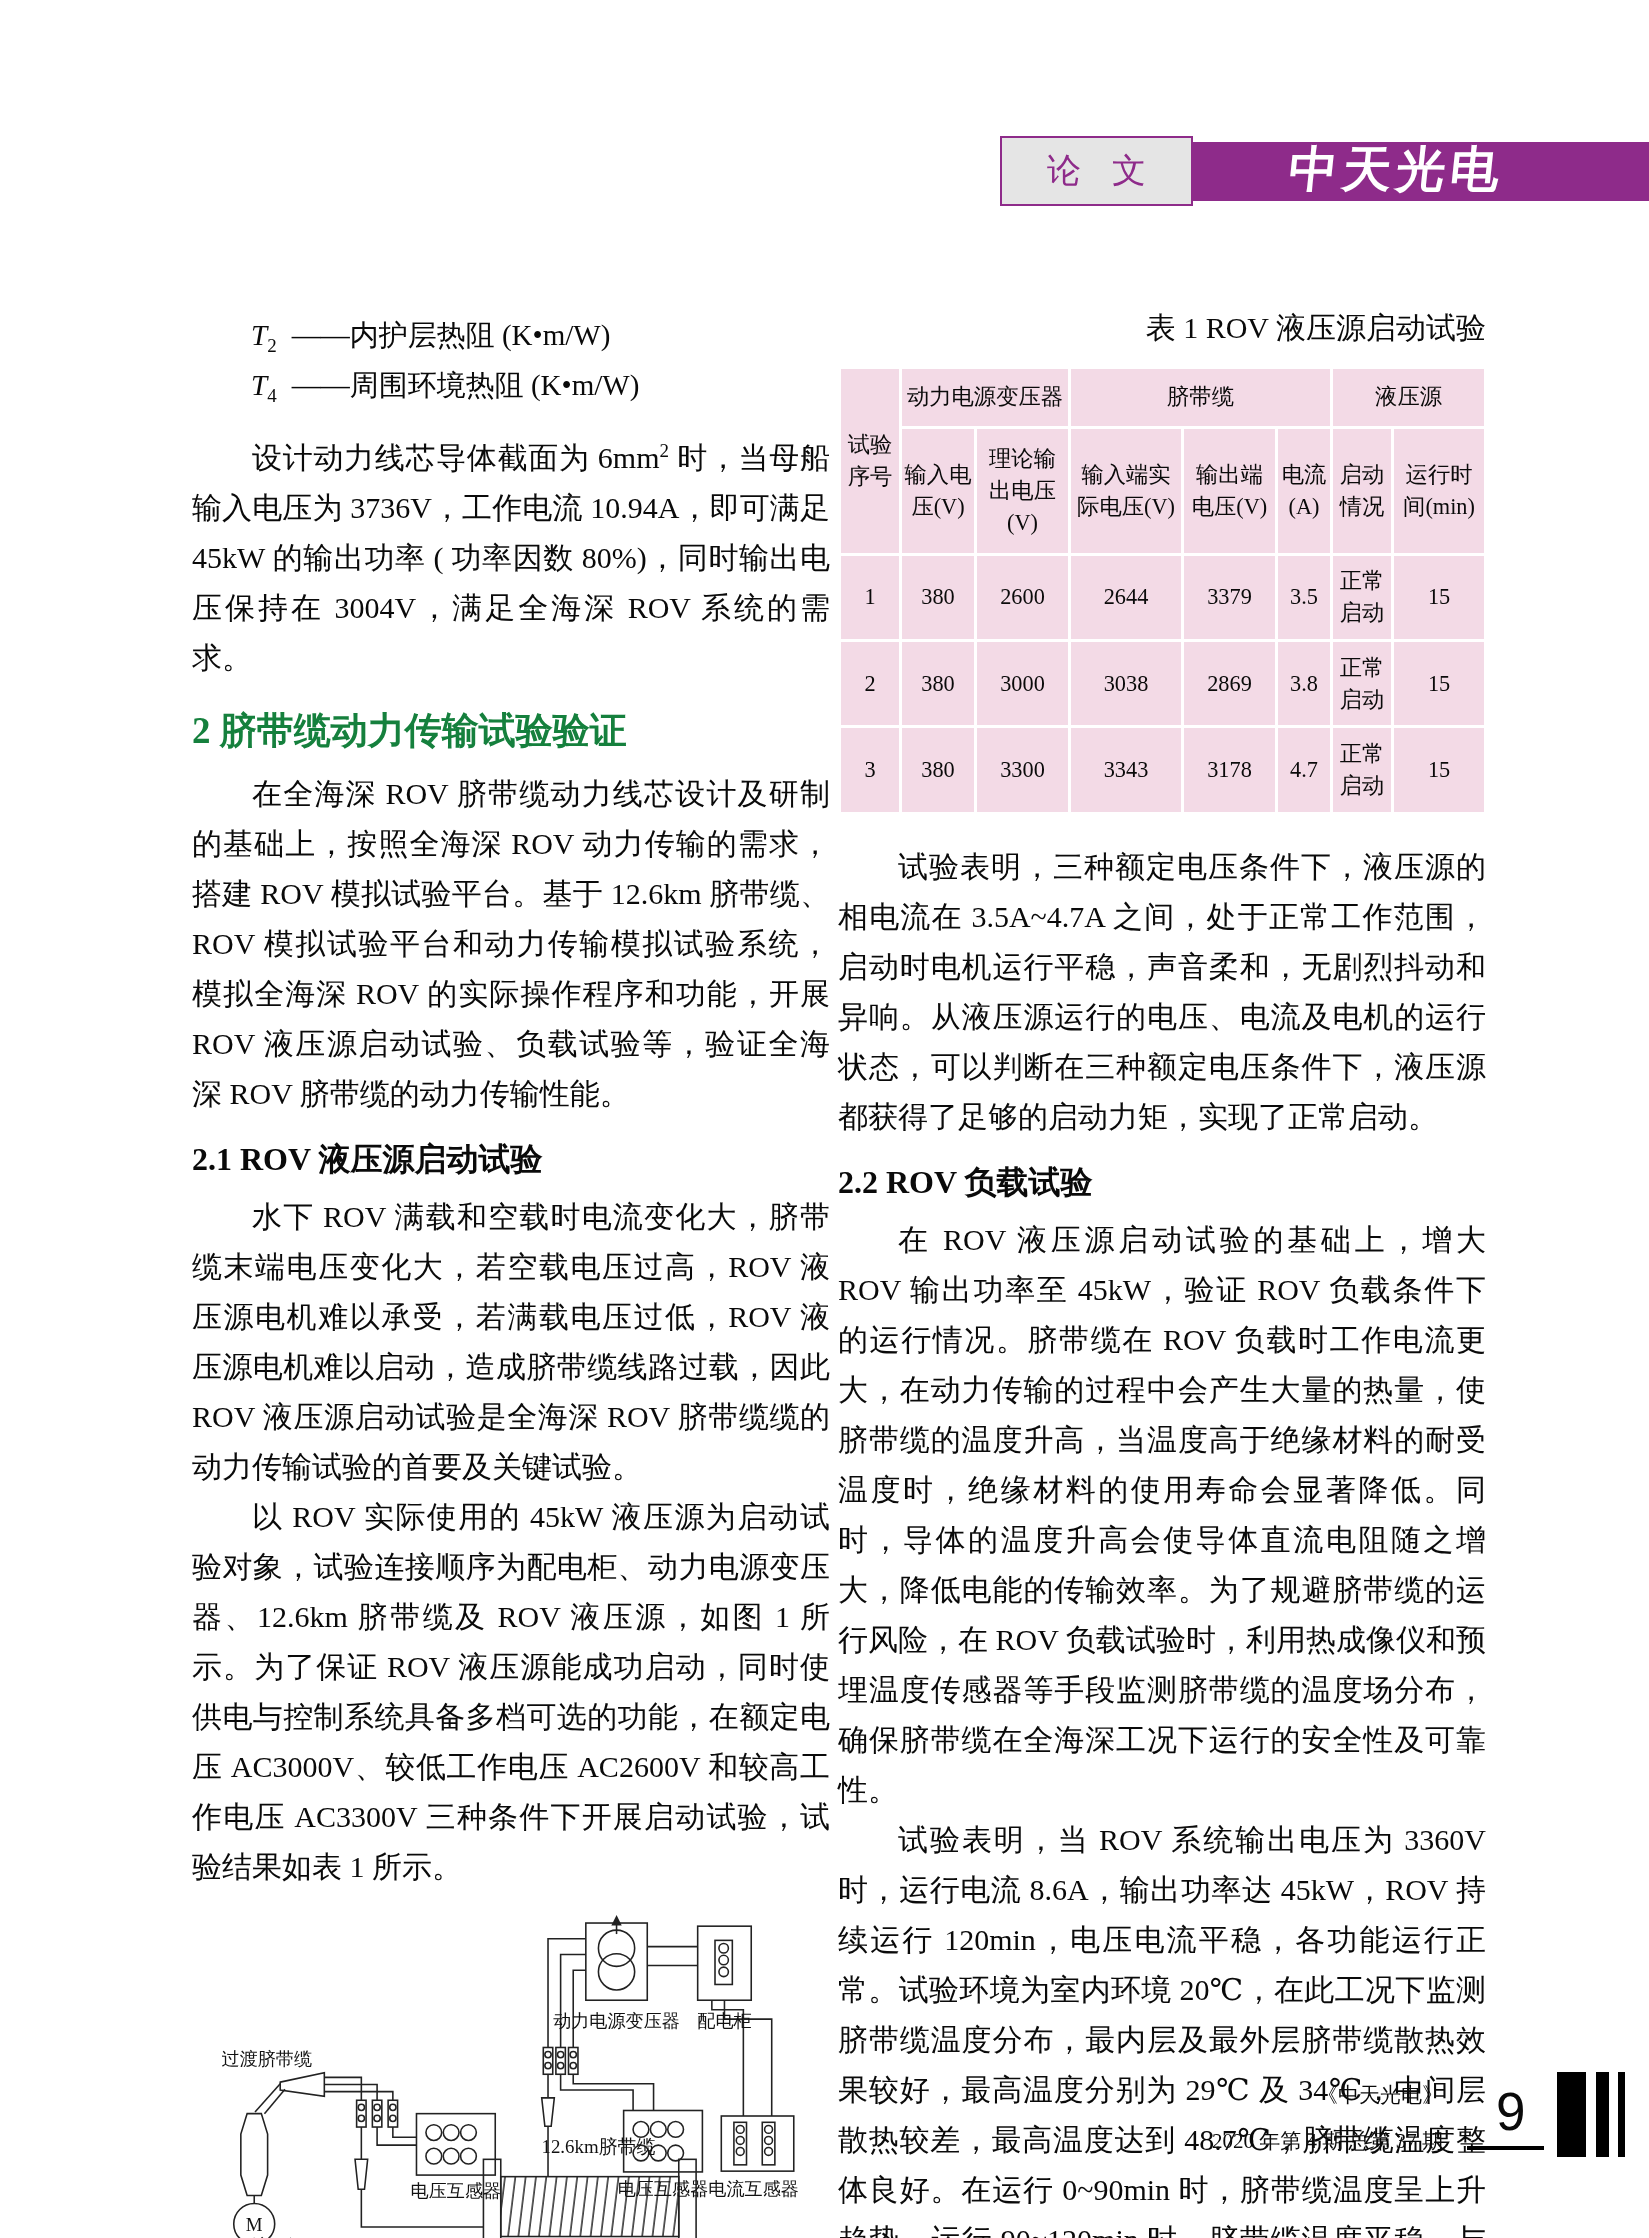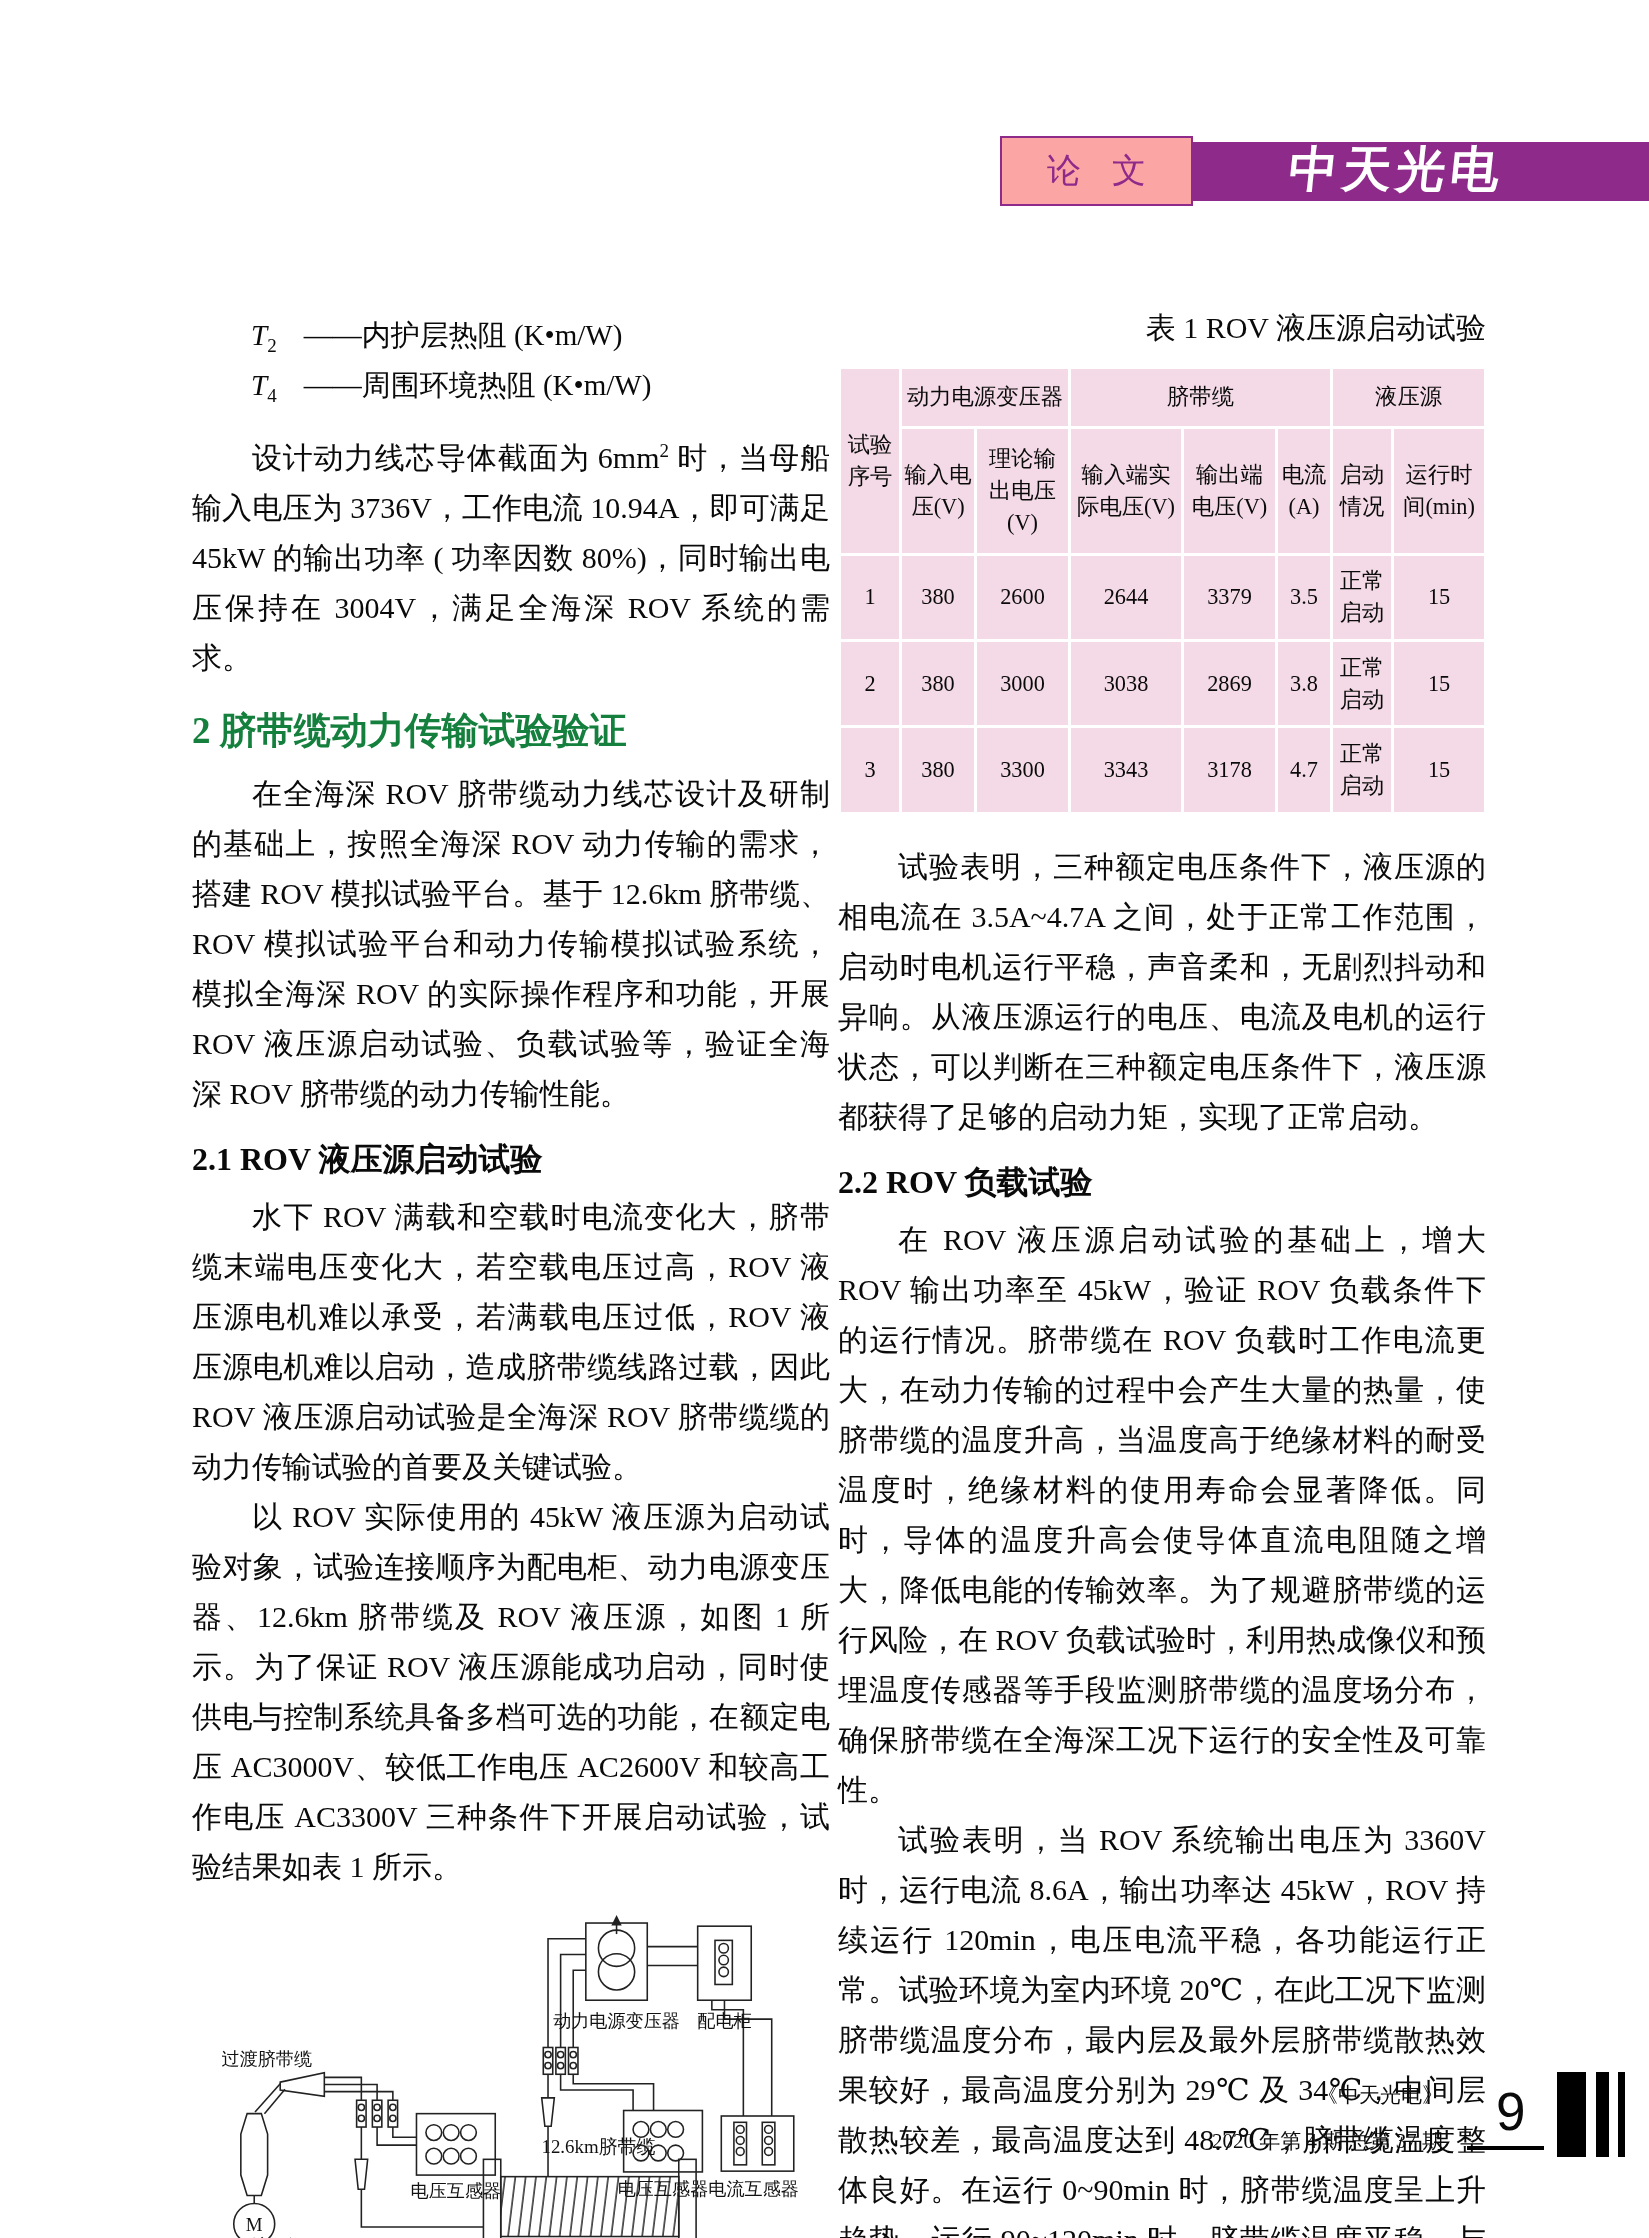--- a/index.html
+++ b/index.html
@@ -1,37 +1,37 @@
 <!DOCTYPE html>
 <html style="font-size:12.8px"><head>
 <meta charset="utf-8">
 <style>
   html,body{margin:0;padding:0;background:#ffffff;}
   .page{position:relative;width:1650px;height:2239px;background:#ffffff;overflow:hidden;
         font-family:"Liberation Serif","DejaVu Serif",serif;color:#0a0a0a;}
 
   
   .header-bar{position:absolute;left:1000px;top:142px;width:650px;height:59px;background:#8e2b8a;}
-  .paper-tag{position:absolute;left:1000px;top:136px;width:193px;height:70px;background:#fca5a5;
+  .paper-tag{position:absolute;left:1000px;top:136px;width:193px;height:70px;background:#e5e5e5;
              border:2.4px solid #8e2b8a;box-sizing:border-box;display:flex;align-items:center;
              justify-content:center;font-size:34px;color:#8e2b8a;letter-spacing:11.2px;
              text-indent:11.2px;}
   .journal-logo{position:absolute;left:1221px;top:137px;width:351px;height:65px;display:flex;
                 align-items:center;justify-content:center;color:#ffffff;font-size:49px;
                 font-weight:bold;letter-spacing:4.8px;transform:skewX(-6deg);
                 font-family:"DejaVu Serif",serif;}
 
   
   .col-left{position:absolute;left:192px;top:305px;width:638px;}
   .col-right{position:absolute;left:838px;top:305px;width:648px;}
 
   .body-p{font-size:30px;line-height:50px;text-align:justify;text-indent:2em;margin:0;}
   .defs{margin:4.8px 0 16px 59px;}
   .def-row{font-size:29px;line-height:50px;height:50px;white-space:nowrap;}
-  .def-sym{font-style:italic;margin-right:27px;}
+  .def-sym{font-style:italic;margin-right:15px;}
   .def-sym sub{font-size:19px;font-style:normal;}
   sup{font-size:19px;}
 
   h2.section{color:#15803d;font-size:37px;font-weight:bold;margin:22.3px 0 12.8px;line-height:51px;}
   h3.sub{font-size:32px;font-weight:bold;margin:16px 0 8px;line-height:49px;}
 
   
   .tbl-title{font-size:30px;text-align:right;margin:3.2px 0 17.6px;line-height:40px;}
   table.tbl{border-collapse:collapse;table-layout:fixed;width:648px;}
   .tbl td,.tbl th{background:#f3dae6;border:3.2px solid #ffffff;font-weight:normal;

